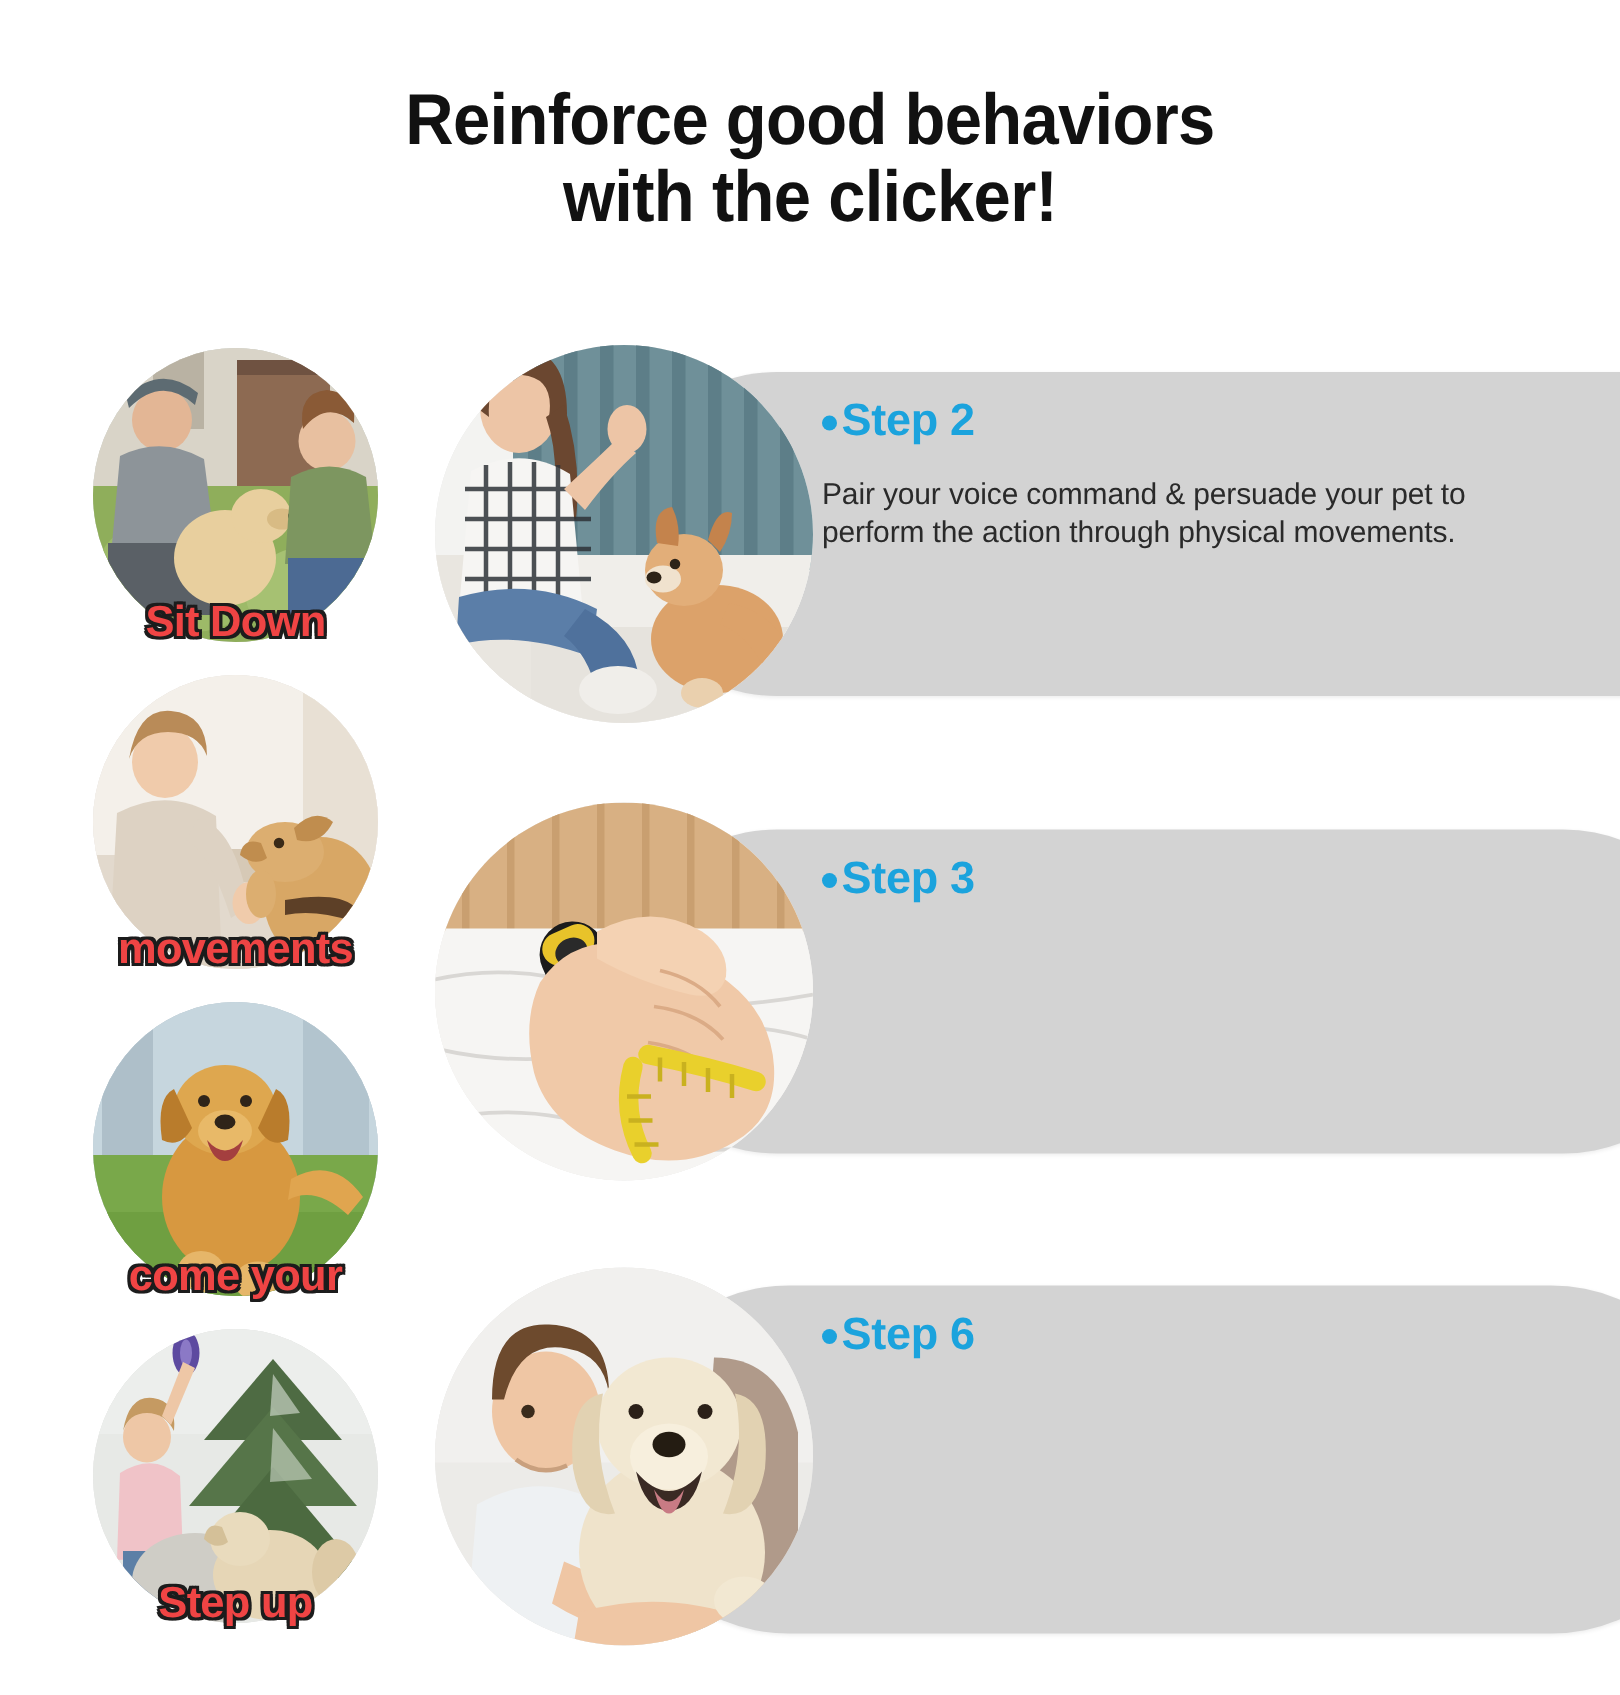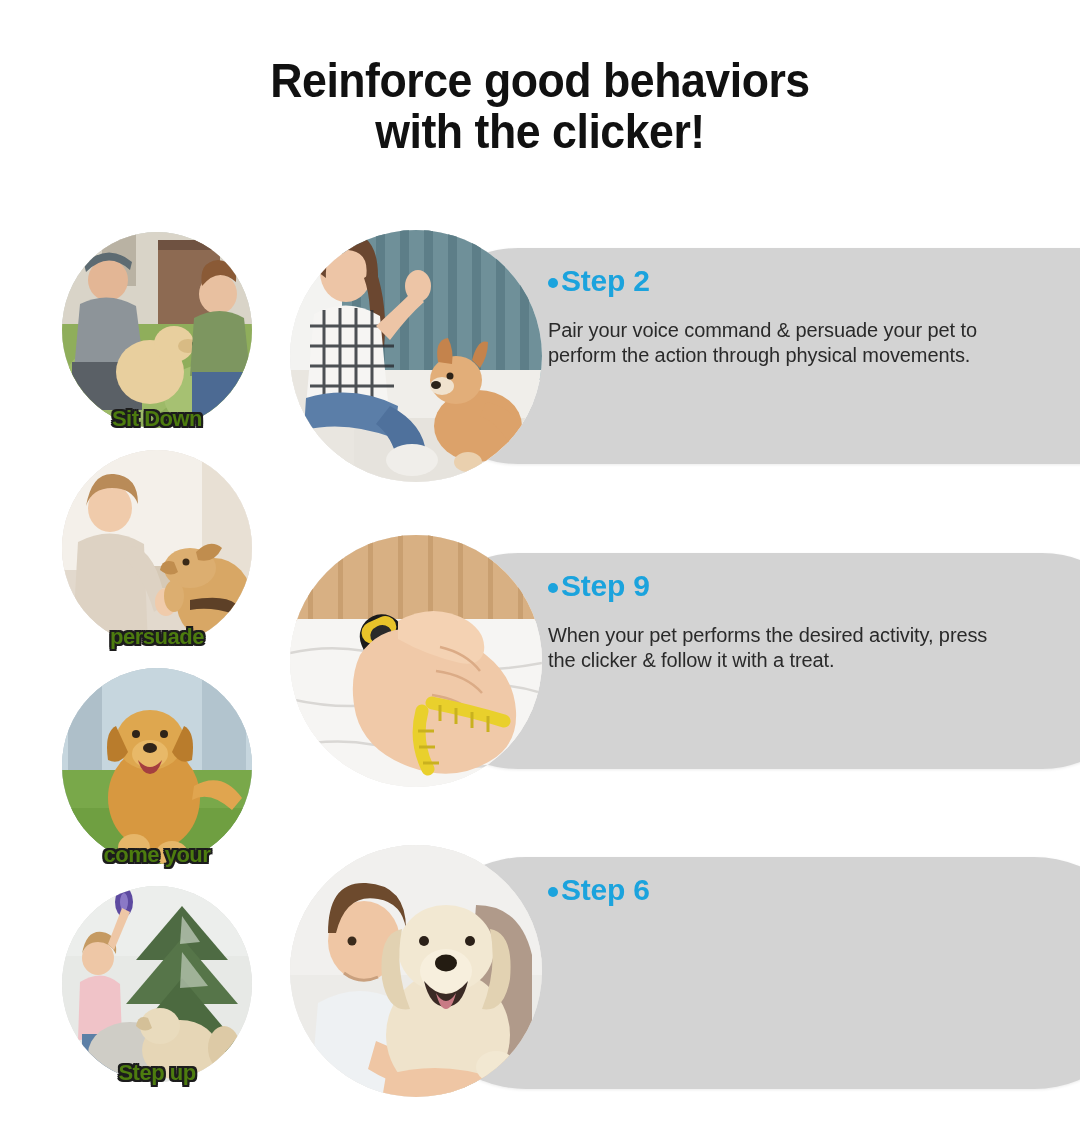--- a/index.html
+++ b/index.html
@@ -63,23 +63,23 @@
   }
   .thumb .circle svg { display: block; width: 100%; height: 100%; }
   .thumb .caption {
     position: absolute;
     left: 0;
     bottom: 0px;
     width: 190px;
     text-align: center;
     font-family: "Liberation Sans", sans-serif;
     font-weight: bold;
-    font-size: 22px;
+    font-size: 29px;
     letter-spacing: -0.5px;
-    color: #4d7c0f;
+    color: #ef4444;
     text-shadow:
       -2px -2px 0 #1c1c1c,  2px -2px 0 #1c1c1c,
       -2px  2px 0 #1c1c1c,  2px  2px 0 #1c1c1c,
        0px -2px 0 #1c1c1c,  0px  2px 0 #1c1c1c,
       -2px  0px 0 #1c1c1c,  2px  0px 0 #1c1c1c;
     white-space: nowrap;
   }
 
   
   .step {
@@ -224,21 +224,21 @@
             <ellipse cx="152" cy="150" rx="38" ry="42" fill="#d8a765"></ellipse>
             <ellipse cx="128" cy="118" rx="26" ry="20" fill="#dcae70"></ellipse>
             <path d="M112 112 q-12 -4 -14 8 q10 8 18 2z" fill="#c08d4e"></path>
             <circle cx="124" cy="112" r="3.5" fill="#3a2a18"></circle>
             <path d="M134 102 q14 -14 26 -4 q-8 16 -24 12z" fill="#c08d4e"></path>
             <path d="M128 150 q34 -6 46 4 l-2 10 q-24 -8 -44 -4z" fill="#5d4027"></path>
             <ellipse cx="112" cy="146" rx="10" ry="16" fill="#dcae70"></ellipse>
           </g>
         </svg>
       </div>
-      <div class="caption">persuade</div>
+      <div class="caption">movements</div>
     </div>
 
     <div class="thumb">
       <div class="circle">
         <svg viewBox="0 0 190 196" preserveAspectRatio="xMidYMid slice">
           <defs>
               <clipPath id="c3">
                 <rect width="190" height="196"></rect>
               </clipPath>
             </defs>
@@ -437,23 +437,22 @@
               <path d="M198 181 v16"></path>
             <path d="M128 196 h16"></path>
               <path d="M129 212 h16"></path>
               <path d="M133 228 h16"></path>
           </g>
         </g>
       </svg>
     </div>
     <div class="copy">
       <div class="step-label">
-        <span class="dot"></span><span>Step 9</span>
-      </div>
-      <div class="step-body">When your pet performs the desired activity, press the clicker &amp; follow it with a treat.</div>
+        <span class="dot"></span><span>Step 3</span>
+      </div>
     </div>
   </div>
 
   <div class="step" id="step-3">
     <div class="pill"></div>
     <div class="photo">
       <svg viewBox="0 0 252 252" preserveAspectRatio="xMidYMid slice">
         <defs>
             <clipPath id="s3">
               <rect width="252" height="252"></rect>

